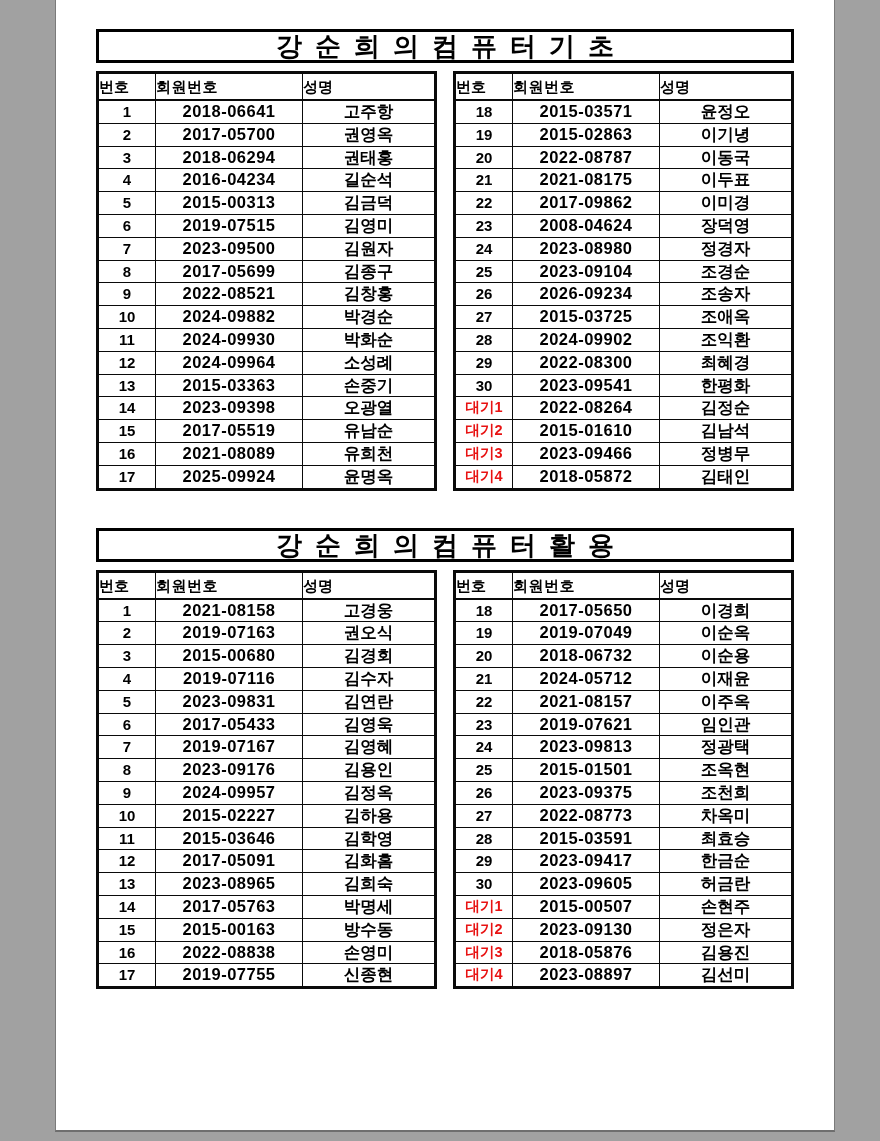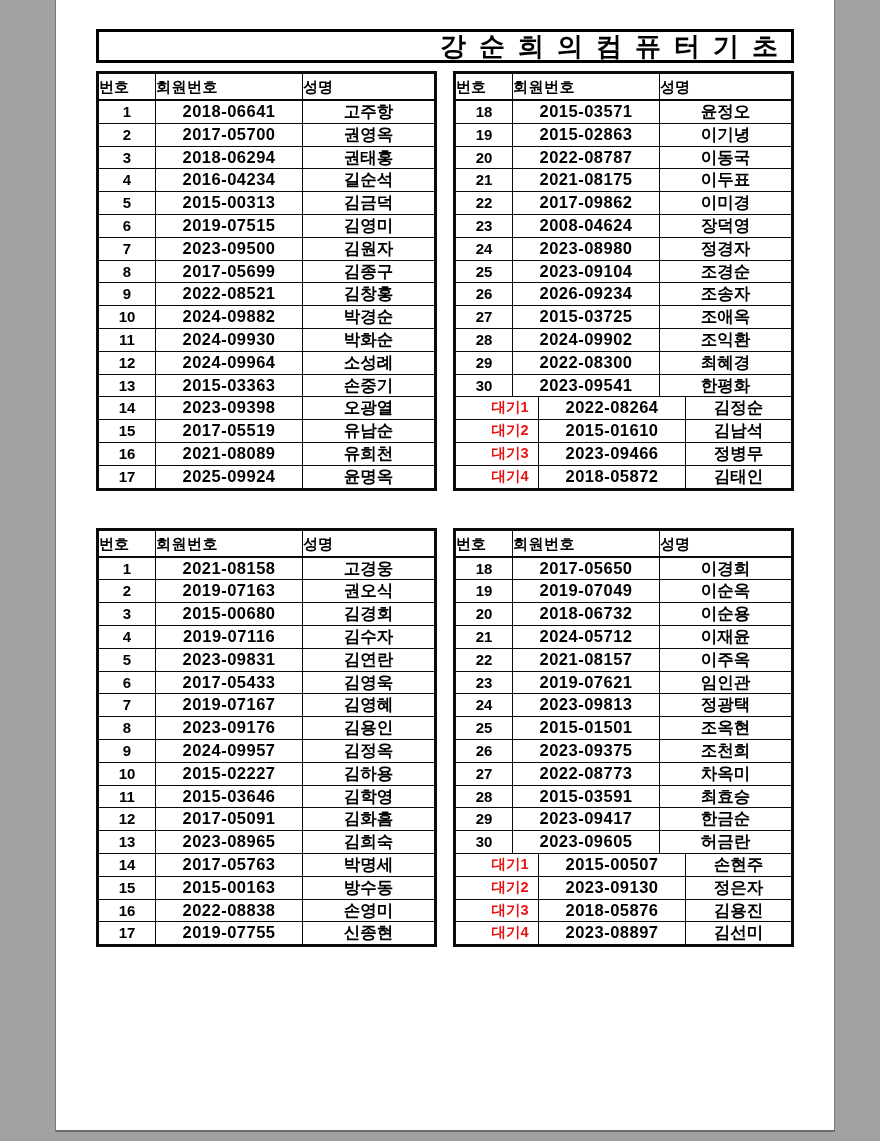--- a/index.html
+++ b/index.html
@@ -18,21 +18,21 @@
     border-bottom:2px solid #6e6e6e;
     box-sizing:border-box;
   }
   .content {
     position:absolute; left:40px; top:30px; width:698px;
   }
   .section + .section { margin-top:37px; }
   .title-box {
     border:3px solid #000;
     height:28px; line-height:28px;
-    text-align:right;
+    text-align:center;
     font-size:26px; font-weight:bold;
     letter-spacing:13px; text-indent:13px;
     color:#000;
     white-space:nowrap;
     overflow:hidden;
   }
   .tables { display:flex; gap:16px; margin-top:8px; }
   .rtable {
     border:3px solid #0a0a0a;
     flex:1;
@@ -48,21 +48,21 @@
   .rows .row:first-child { border-top:none; }
   .cell {
     height:21.8px; line-height:21.8px;
     text-align:center; font-weight:bold;
     font-size:16.5px; color:#000;
     overflow:hidden; white-space:nowrap;
   }
   .c0 { width:56px; border-right:1px solid #0a0a0a; font-size:15px; }
   .c1 { width:146px; border-right:1px solid #0a0a0a; letter-spacing:0.5px; }
   .c2 { flex:1; }
-  .row.waiting .c0 { color:#e81212; font-size:14.5px; letter-spacing:0;padding-left:26px; }
+  .row.waiting .c0 { color:#e81212; font-size:14.5px; letter-spacing:0; }
 </style>
 </head>
 <body>
 
 <div class="page">
   <div class="content">
     <div id="sections">
   <div class="section">
     <div class="title-box">강순희의컴퓨터기초</div>
     <div class="tables">
@@ -283,20 +283,21 @@
     <div class="cell c0">대기4</div>
     <div class="cell c1">2018-05872</div>
     <div class="cell c2">김태인</div>
   </div>
 </div>
       </div>
     </div>
   </div>
 
   <div class="section">
+    <div class="title-box">강순희의컴퓨터활용</div>
     <div class="tables">
       <div class="rtable">
         <div class="thead">
           <div class="hcell c0">번호</div>
           <div class="hcell c1">회원번호</div>
           <div class="hcell c2">성명</div>
         </div>
         <div class="rows">
   <div class="row">
     <div class="cell c0">1</div>

